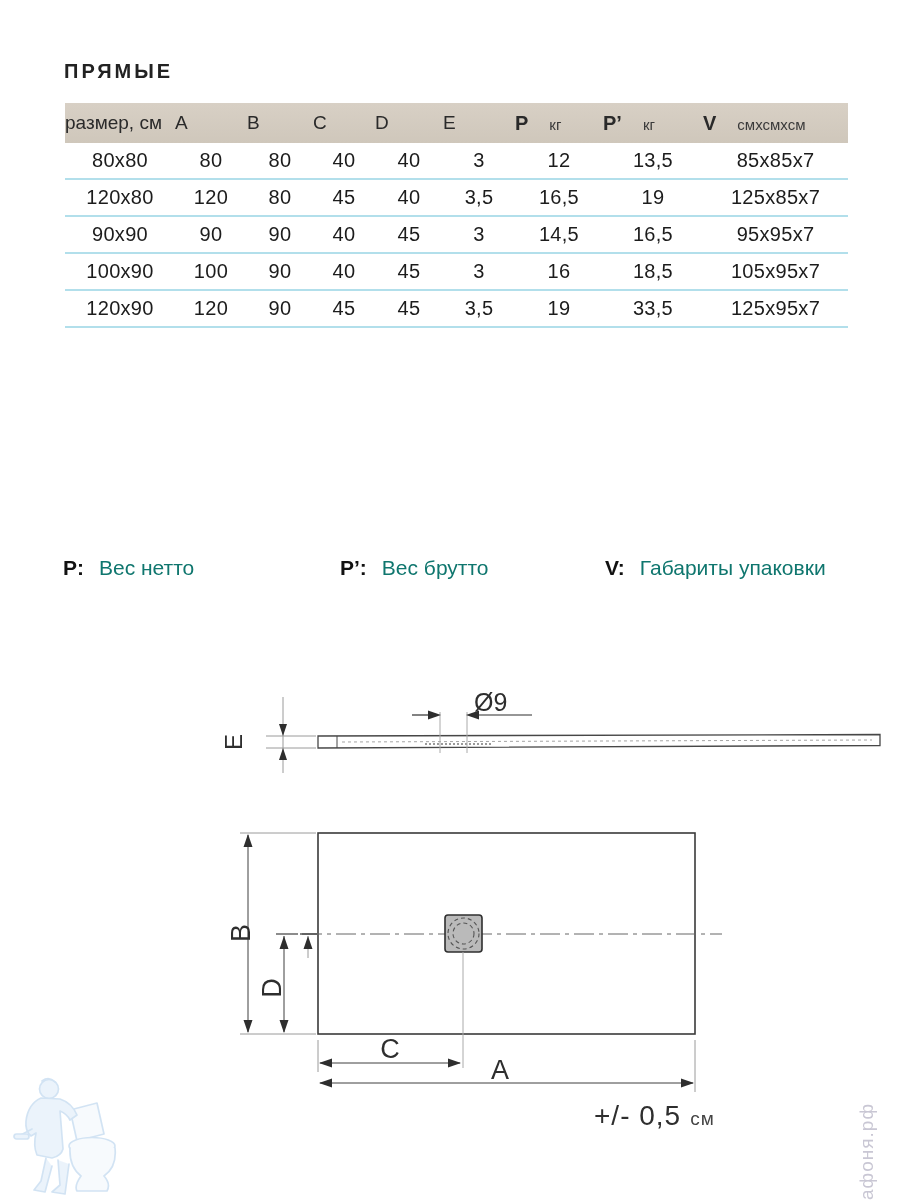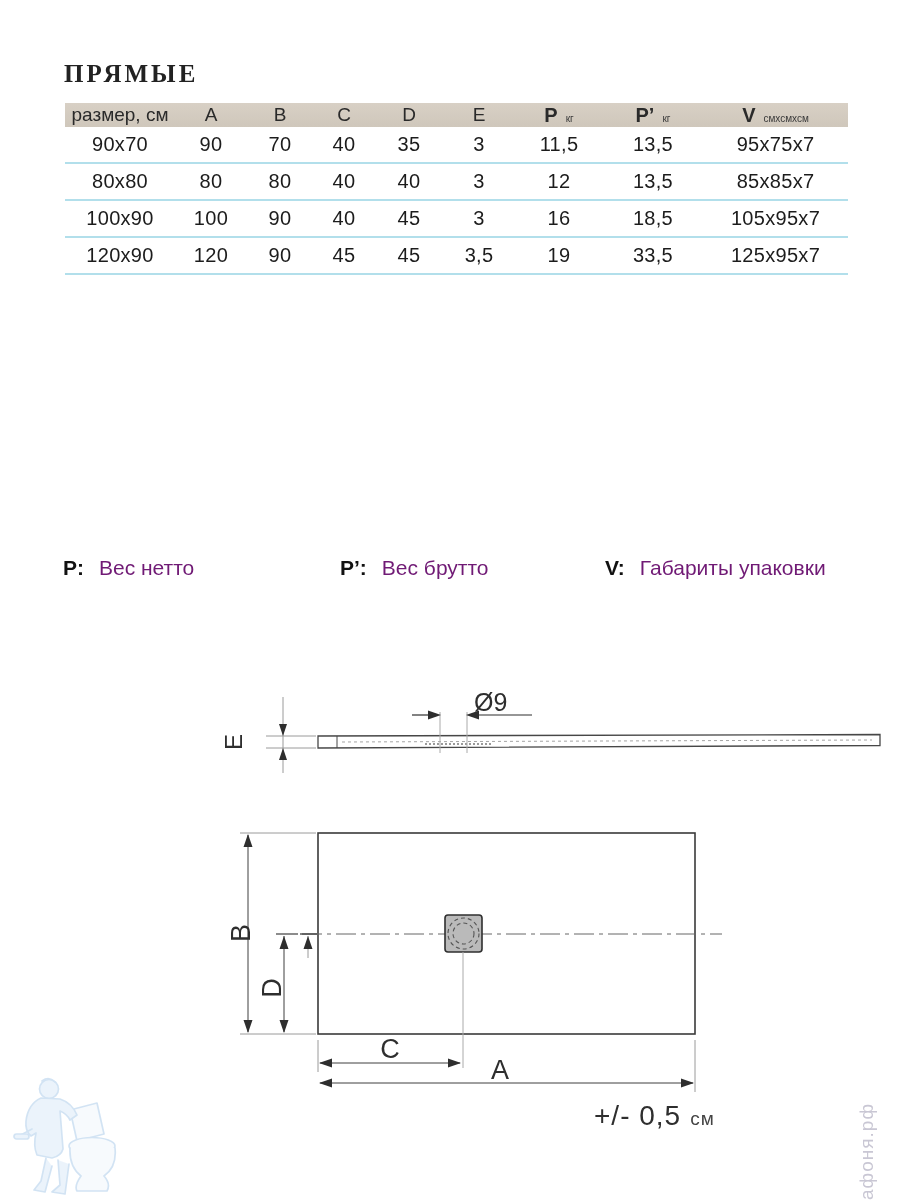--- a/index.html
+++ b/index.html
@@ -2,42 +2,42 @@
 <html><head>
 <meta charset="utf-8">
 <style>
   html,body{margin:0;padding:0;}
   body{
     width:900px;height:1200px;position:relative;background:#ffffff;
     font-family:"Liberation Sans",sans-serif;color:#1c1c1c;overflow:hidden;
   }
   .abs{position:absolute;}
   .page-title{
-    left:64px;top:60px;font-size:25px;font-weight:700;letter-spacing:3px;color:#222;font-family:Liberation Serif, serif;
+    left:64px;top:60px;font-size:20px;font-weight:700;letter-spacing:3px;color:#222;
   }
   table.spec{
     position:absolute;left:65px;top:103px;width:783px;
     border-collapse:collapse;table-layout:fixed;
   }
   table.spec thead th{
     background:linear-gradient(#d8d0c5,#cfc7bb);
-    height:24px;font-weight:400;font-size:19px;color:#2a2a2a;
-    text-align:center;vertical-align:middle;padding:0;
+    height:40px;font-weight:400;font-size:19px;color:#2a2a2a;
+    text-align:left;vertical-align:middle;padding:0;
   }
   table.spec thead th .sym{font-weight:700;font-size:20px;}
-  table.spec thead th .unit{font-size:10px;color:#3a3a3a;margin-left:8px;}
+  table.spec thead th .unit{font-size:15px;color:#3a3a3a;margin-left:21px;}
   table.spec tbody td{
     height:35px;text-align:center;vertical-align:middle;
     font-size:20px;color:#1c1c1c;letter-spacing:0.3px;
     border-bottom:2px solid #b2dfeb;padding:0;
   }
   .legend{left:0;top:556px;width:900px;height:28px;}
   .legend .item{position:absolute;top:0;display:inline-flex;align-items:baseline;gap:15px;font-size:21px;}
   .legend .sym{font-weight:700;color:#111;}
-  .legend .txt{color:#701a75;}
+  .legend .txt{color:#0f766e;}
   .tolerance{
     left:594px;top:1100px;font-size:28px;color:#2e2e2e;letter-spacing:1px;text-align:center;
   }
   .tolerance .unit{font-size:19px;color:#444;margin-left:9px;}
   .wm-vertical{
     left:856px;top:1072px;width:30px;height:128px;
     writing-mode:vertical-rl;transform:rotate(180deg);
     font-size:19px;letter-spacing:1px;color:#c9c7d4;
   }
   svg text{font-family:"Liberation Sans",sans-serif;fill:#2e2e2e;}
@@ -67,40 +67,51 @@
       <th><span>C</span></th>
       <th><span>D</span></th>
       <th><span>E</span></th>
       <th><span class="sym">P</span><span class="unit">кг</span></th>
       <th><span class="sym">P’</span><span class="unit">кг</span></th>
       <th><span class="sym">V</span><span class="unit">смхсмхсм</span></th>
     </tr>
   </thead>
   <tbody>
     <tr>
-        <td>90x70</td>
-        <td>90</td>
-        <td>70</td>
-        <td>40</td>
-        <td>35</td>
-        <td>3</td>
-        <td>11,5</td>
-        <td>13,5</td>
-        <td>95x75x7</td>
-      </tr>
-    <tr>
         <td>80x80</td>
         <td>80</td>
         <td>80</td>
         <td>40</td>
         <td>40</td>
         <td>3</td>
         <td>12</td>
         <td>13,5</td>
         <td>85x85x7</td>
+      </tr>
+    <tr>
+        <td>120x80</td>
+        <td>120</td>
+        <td>80</td>
+        <td>45</td>
+        <td>40</td>
+        <td>3,5</td>
+        <td>16,5</td>
+        <td>19</td>
+        <td>125x85x7</td>
+      </tr>
+    <tr>
+        <td>90x90</td>
+        <td>90</td>
+        <td>90</td>
+        <td>40</td>
+        <td>45</td>
+        <td>3</td>
+        <td>14,5</td>
+        <td>16,5</td>
+        <td>95x95x7</td>
       </tr>
     <tr>
         <td>100x90</td>
         <td>100</td>
         <td>90</td>
         <td>40</td>
         <td>45</td>
         <td>3</td>
         <td>16</td>
         <td>18,5</td>

